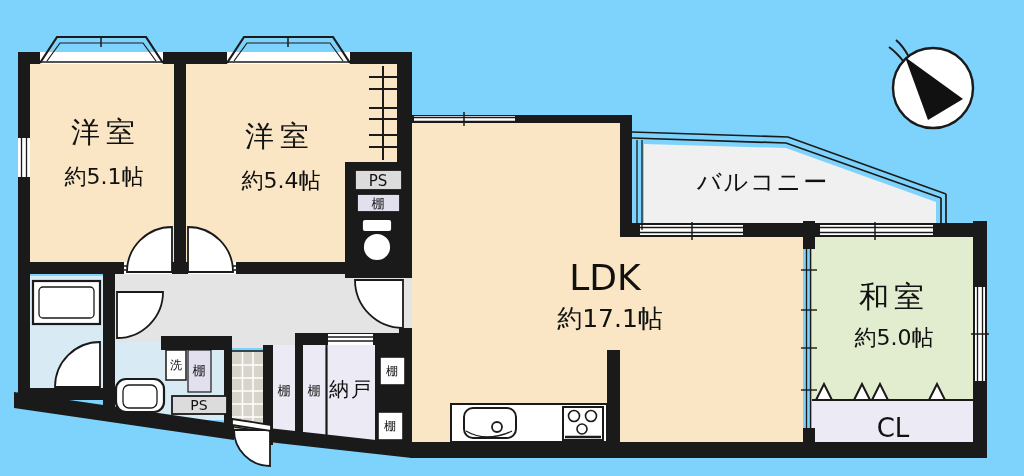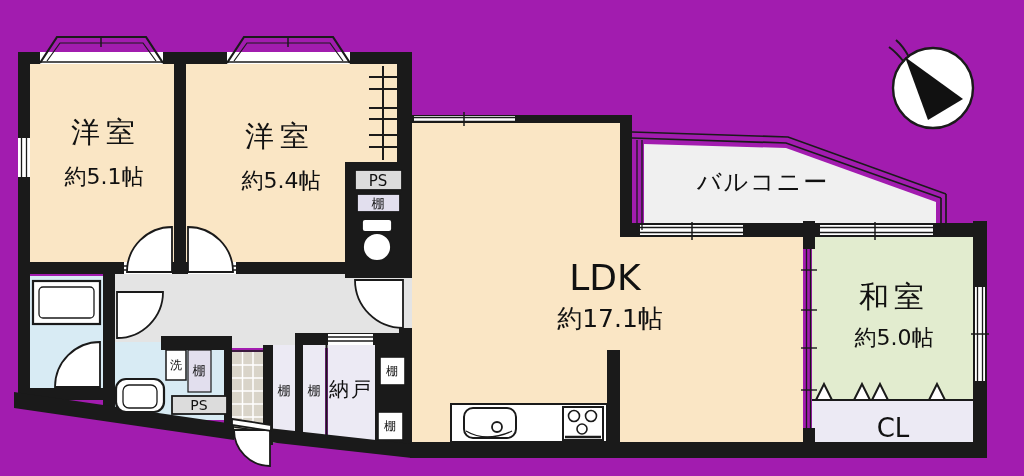--- a/index.html
+++ b/index.html
@@ -1,16 +1,16 @@
 <!DOCTYPE html>
 <html><head>
 <meta charset="utf-8">
 <style>
   html,body{margin:0;padding:0;background:#ffffff;}
-  .canvas{position:relative;width:1024px;height:476px;background:#a21caf;overflow:hidden;
+  .canvas{position:relative;width:1024px;height:476px;background:#7dd3fc;overflow:hidden;
           font-family:"DejaVu Sans","Liberation Sans",sans-serif;}
   svg{display:block;}
   text{fill:#111111;font-family:"DejaVu Sans","Liberation Sans",sans-serif;}
   .wall{fill:#1a1a1a;}
   .thin{stroke:#1a1a1a;fill:none;}
   .roomname{font-size:29px;letter-spacing:6px;}
   .roomsize{font-size:22px;}
   .small{font-size:13px;}
 </style>
 </head>

